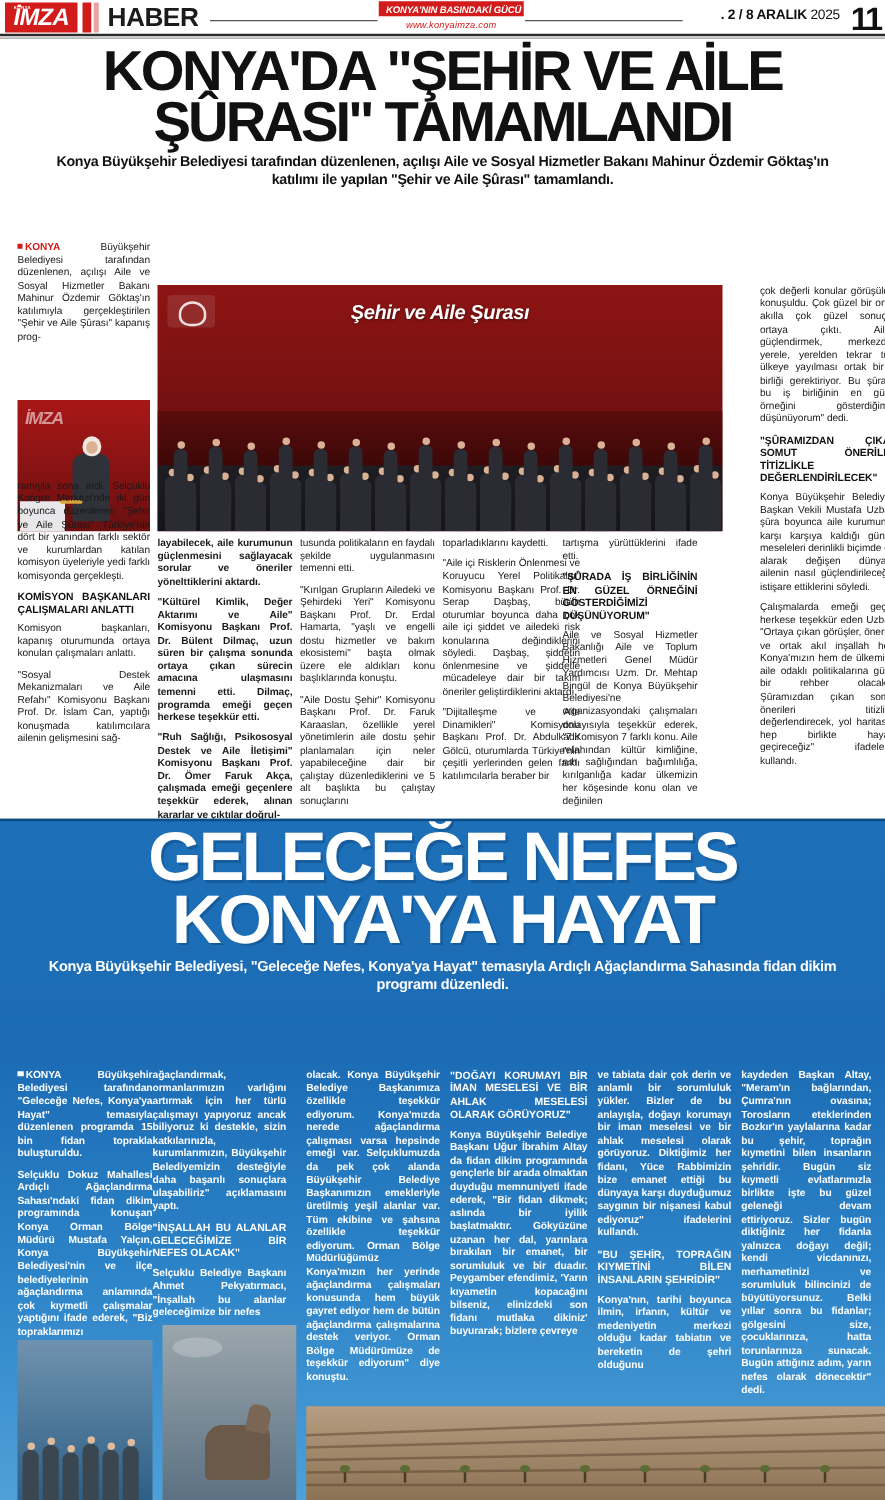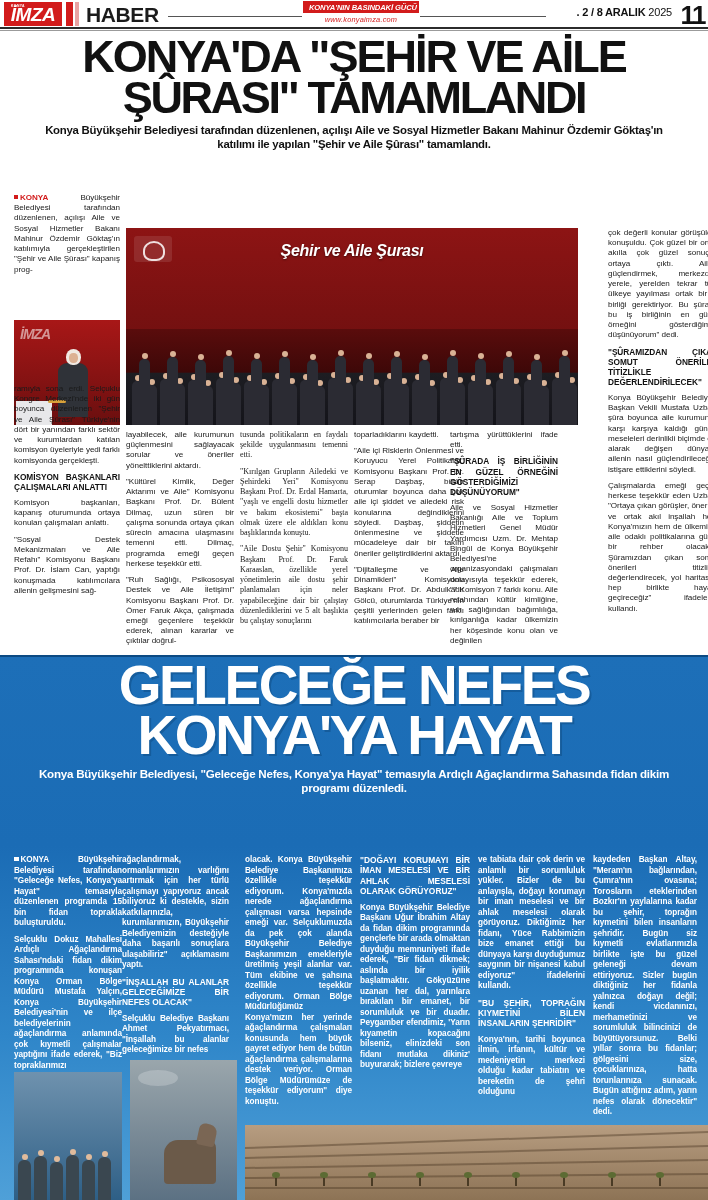--- a/index.html
+++ b/index.html
@@ -345,27 +345,27 @@
           <span class="kicker-sq"></span><span class="kicker">KONYA</span>
           <span>Büyükşehir Belediyesi tarafından düzenlenen, açılışı Aile ve Sosyal Hizmetler Bakanı Mahinur Özdemir Göktaş'ın katılımıyla gerçekleştirilen "Şehir ve Aile Şûrası" kapanış prog-</span>
         </p>
         <div style="height:103px;"></div>
         <p>ramıyla sona erdi. Selçuklu Kongre Merkezi'nde iki gün boyunca düzenlenen "Şehir ve Aile Şûrası" Türkiye'nin dört bir yanından farklı sektör ve kurumlardan katılan komisyon üyeleriyle yedi farklı komisyonda gerçekleşti.</p>
         <div class="subhead">KOMİSYON BAŞKANLARI ÇALIŞMALARI ANLATTI</div>
         <p>Komisyon başkanları, kapanış oturumunda ortaya konulan çalışmaları anlattı.</p>
         <p>"Sosyal Destek Mekanizmaları ve Aile Refahı" Komisyonu Başkanı Prof. Dr. İslam Can, yaptığı konuşmada katılımcılara ailenin gelişmesini sağ-</p>
       </div>
 
-      <div class="col c2" style="top:237px;">
+      <div class="col c2" style="top:237px;font-weight:bold;">
         <p>layabilecek, aile kurumunun güçlenmesini sağlayacak sorular ve öneriler yönelttiklerini aktardı.</p>
         <p>"Kültürel Kimlik, Değer Aktarımı ve Aile" Komisyonu Başkanı Prof. Dr. Bülent Dilmaç, uzun süren bir çalışma sonunda ortaya çıkan sürecin amacına ulaşmasını temenni etti. Dilmaç, programda emeği geçen herkese teşekkür etti.</p>
         <p>"Ruh Sağlığı, Psikososyal Destek ve Aile İletişimi" Komisyonu Başkanı Prof. Dr. Ömer Faruk Akça, çalışmada emeği geçenlere teşekkür ederek, alınan kararlar ve çıktılar doğrul-</p>
       </div>
 
-      <div class="col c3" style="top:237px;font-family:Liberation Serif, serif;">
+      <div class="col c3" style="top:237px;">
         <p>tusunda politikaların en faydalı şekilde uygulanmasını temenni etti.</p>
         <p>"Kırılgan Grupların Ailedeki ve Şehirdeki Yeri" Komisyonu Başkanı Prof. Dr. Erdal Hamarta, "yaşlı ve engelli dostu hizmetler ve bakım ekosistemi" başta olmak üzere ele aldıkları konu başlıklarında konuştu.</p>
         <p>"Aile Dostu Şehir" Komisyonu Başkanı Prof. Dr. Faruk Karaaslan, özellikle yerel yönetimlerin aile dostu şehir planlamaları için neler yapabileceğine dair bir çalıştay düzenlediklerini ve 5 alt başlıkta bu çalıştay sonuçlarını</p>
       </div>
 
       <div class="col c4" style="top:237px;">
         <p>toparladıklarını kaydetti.</p>
         <p>"Aile içi Risklerin Önlenmesi ve Koruyucu Yerel Politikalar" Komisyonu Başkanı Prof. Dr. Serap Daşbaş, bütün oturumlar boyunca daha çok aile içi şiddet ve ailedeki risk konularına değindiklerini söyledi. Daşbaş, şiddetin önlenmesine ve şiddetle mücadeleye dair bir takım öneriler geliştirdiklerini aktardı.</p>
         <p>"Dijitalleşme ve Aile Dinamikleri" Komisyonu Başkanı Prof. Dr. Abdulkadir Gölcü, oturumlarda Türkiye'nin çeşitli yerlerinden gelen farklı katılımcılarla beraber bir</p>
       </div>

